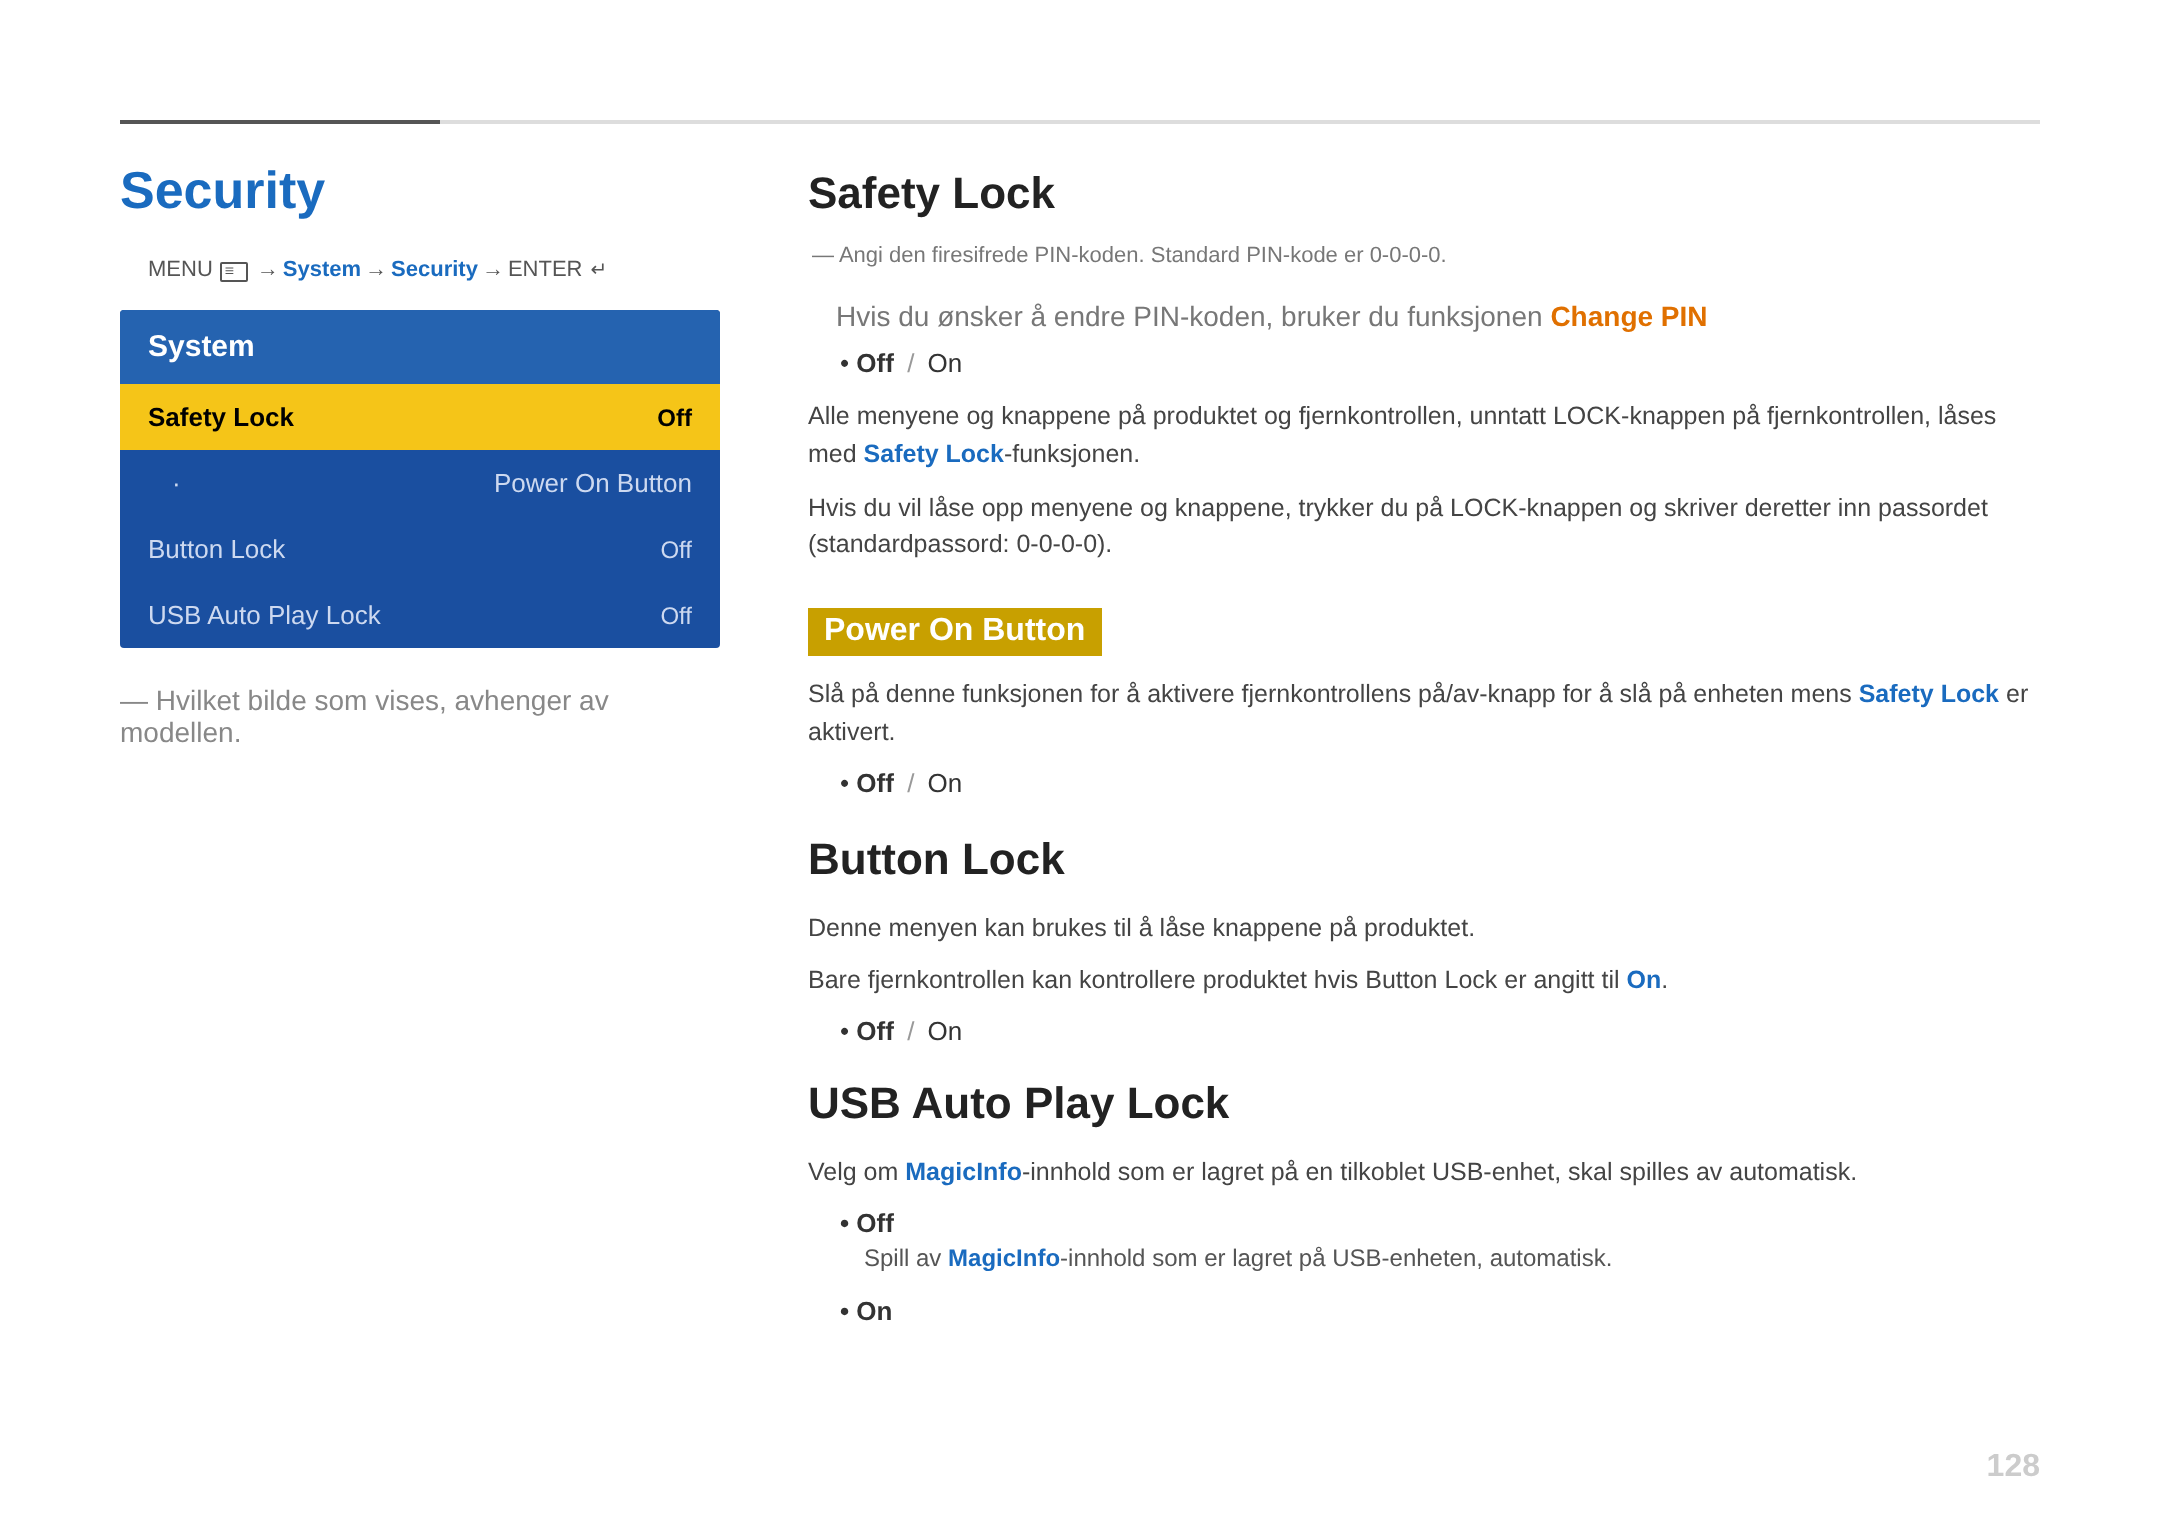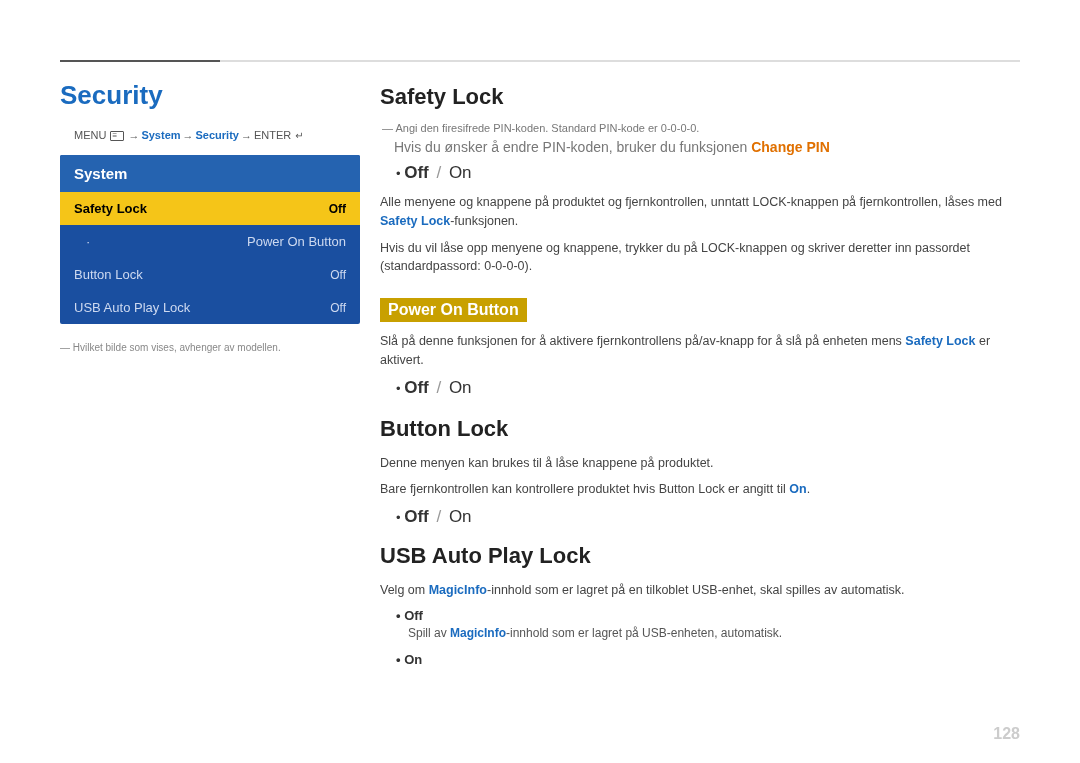--- a/index.html
+++ b/index.html
@@ -23,21 +23,21 @@
       background: linear-gradient(to right, #555 160px, #ddd 160px);
     }
 
     .page-content {
       position: absolute;
       top: 72px;
       left: 60px;
       right: 60px;
       bottom: 40px;
       display: flex;
-      gap: 20px;
+      gap: 44px;
     }
 
     
     .left-col {
       width: 300px;
       flex-shrink: 0;
     }
 
     .section-title {
       font-size: 26px;
@@ -123,42 +123,42 @@
       color: #cdd9f0;
       font-size: 12px;
     }
 
     .nav-item.selected .nav-value {
       color: #000;
     }
 
     .footnote {
       margin-top: 18px;
-      font-size: 10px;
+      font-size: 14px;
       color: #888;
     }
 
     
     .right-col {
       flex: 1;
       padding-top: 8px;
     }
 
     .section-heading {
       font-size: 22px;
       font-weight: bold;
       color: #222;
       margin-bottom: 12px;
       margin-top: 4px;
     }
 
     .sub-note {
       font-size: 11px;
       color: #777;
-      margin-bottom: 5px;
+      margin-bottom: 16px;
       padding-left: 2px;
     }
 
     .sub-note::before {
       content: '— ';
     }
 
     .blue-link {
       color: #1a6bbf;
       font-weight: bold;
@@ -173,21 +173,21 @@
       color: #333;
       margin-bottom: 4px;
     }
 
     .bullet-item::before {
       content: '• ';
       color: #333;
     }
 
     .on-off {
-      font-size: 17px;
+      font-size: 13px;
       color: #333;
     }
 
     .on-off .off-bold {
       font-weight: bold;
     }
 
     .on-off .slash {
       color: #999;
       margin: 0 3px;

